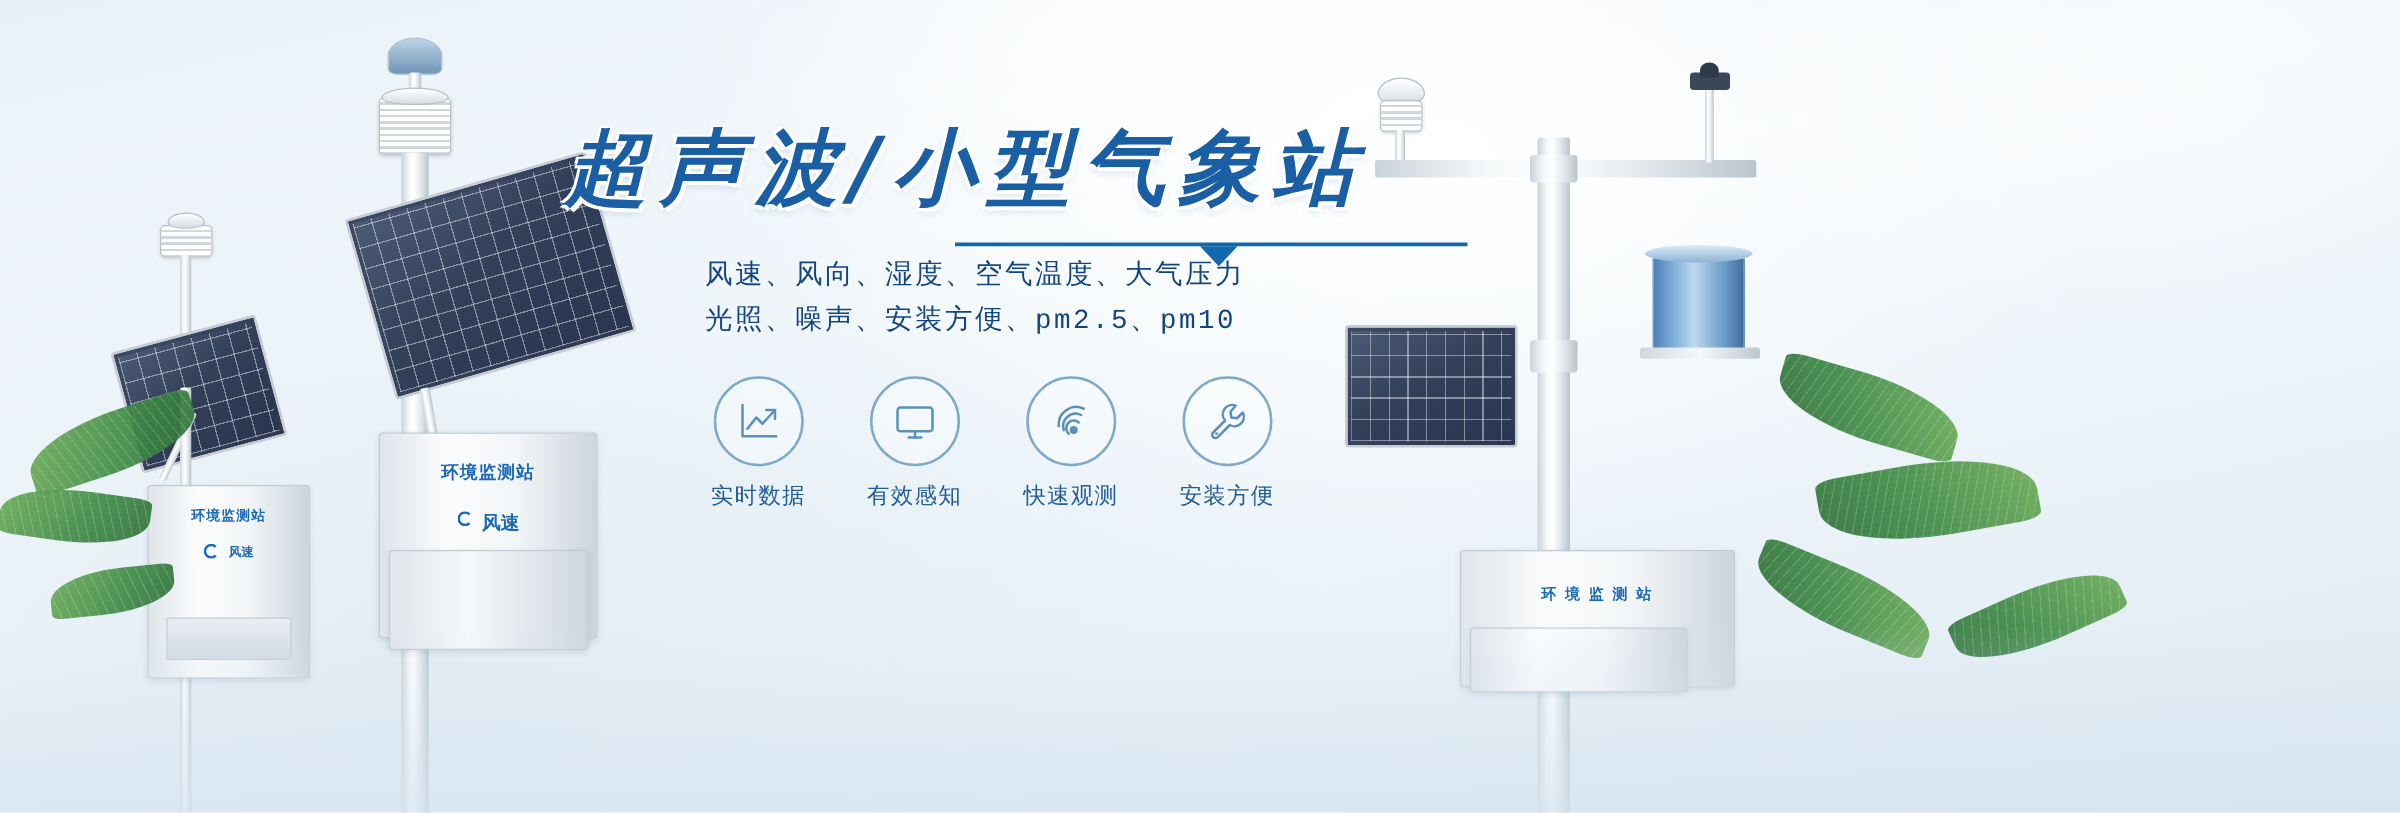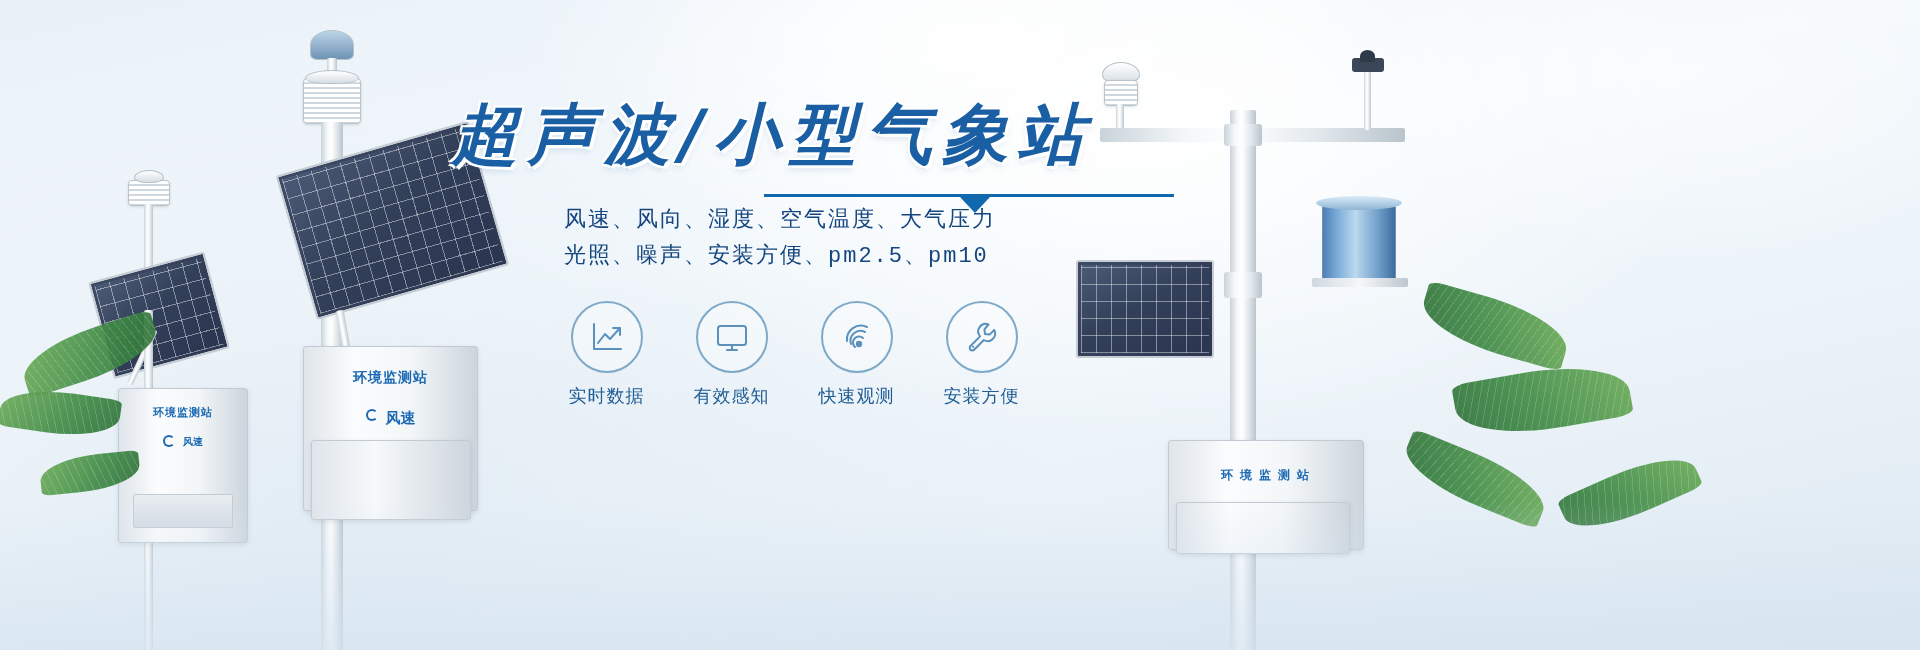--- a/index.html
+++ b/index.html
@@ -176,21 +176,21 @@
          border:1px solid #6d92b5;"></div>
     <div style="position:absolute; left:256px; top:146px; width:86px; height:14px; border-radius:50%;
          background:linear-gradient(to bottom,#d9ecf8,#8fb4d4);"></div>
     <div style="position:absolute; left:252px; top:228px; width:96px; height:9px; border-radius:2px;
          background:linear-gradient(to right,#cfd8de,#f6f8fa,#bcc7cf);"></div>
 
     <div class="panel-frame" style="left:16px; top:210px; width:138px; height:98px;">
       <div class="panel-cells"></div>
     </div>
 
-    <div class="box" style="left:108px; top:390px; width:196px; height:110px;">
+    <div class="box" style="left:108px; top:390px; width:220px; height:110px;">
       <div class="box-label" style="top:26px; font-size:12px; letter-spacing:2px;">环 境 监 测 站</div>
     </div>
     <div class="box" style="left:116px; top:452px; width:174px; height:52px;"></div>
   </div>
 
   <div class="leaf" style="left:20px; top:330px; width:140px; height:48px; transform:rotate(-18deg);"></div>
   <div class="leaf" style="left:0px; top:392px; width:120px; height:42px; transform:rotate(8deg);"></div>
   <div class="leaf" style="left:40px; top:455px; width:100px; height:36px; transform:rotate(-6deg);"></div>
 
   <div class="leaf" style="left:1420px; top:300px; width:150px; height:52px; transform:rotate(16deg) scaleX(-1);"></div>

